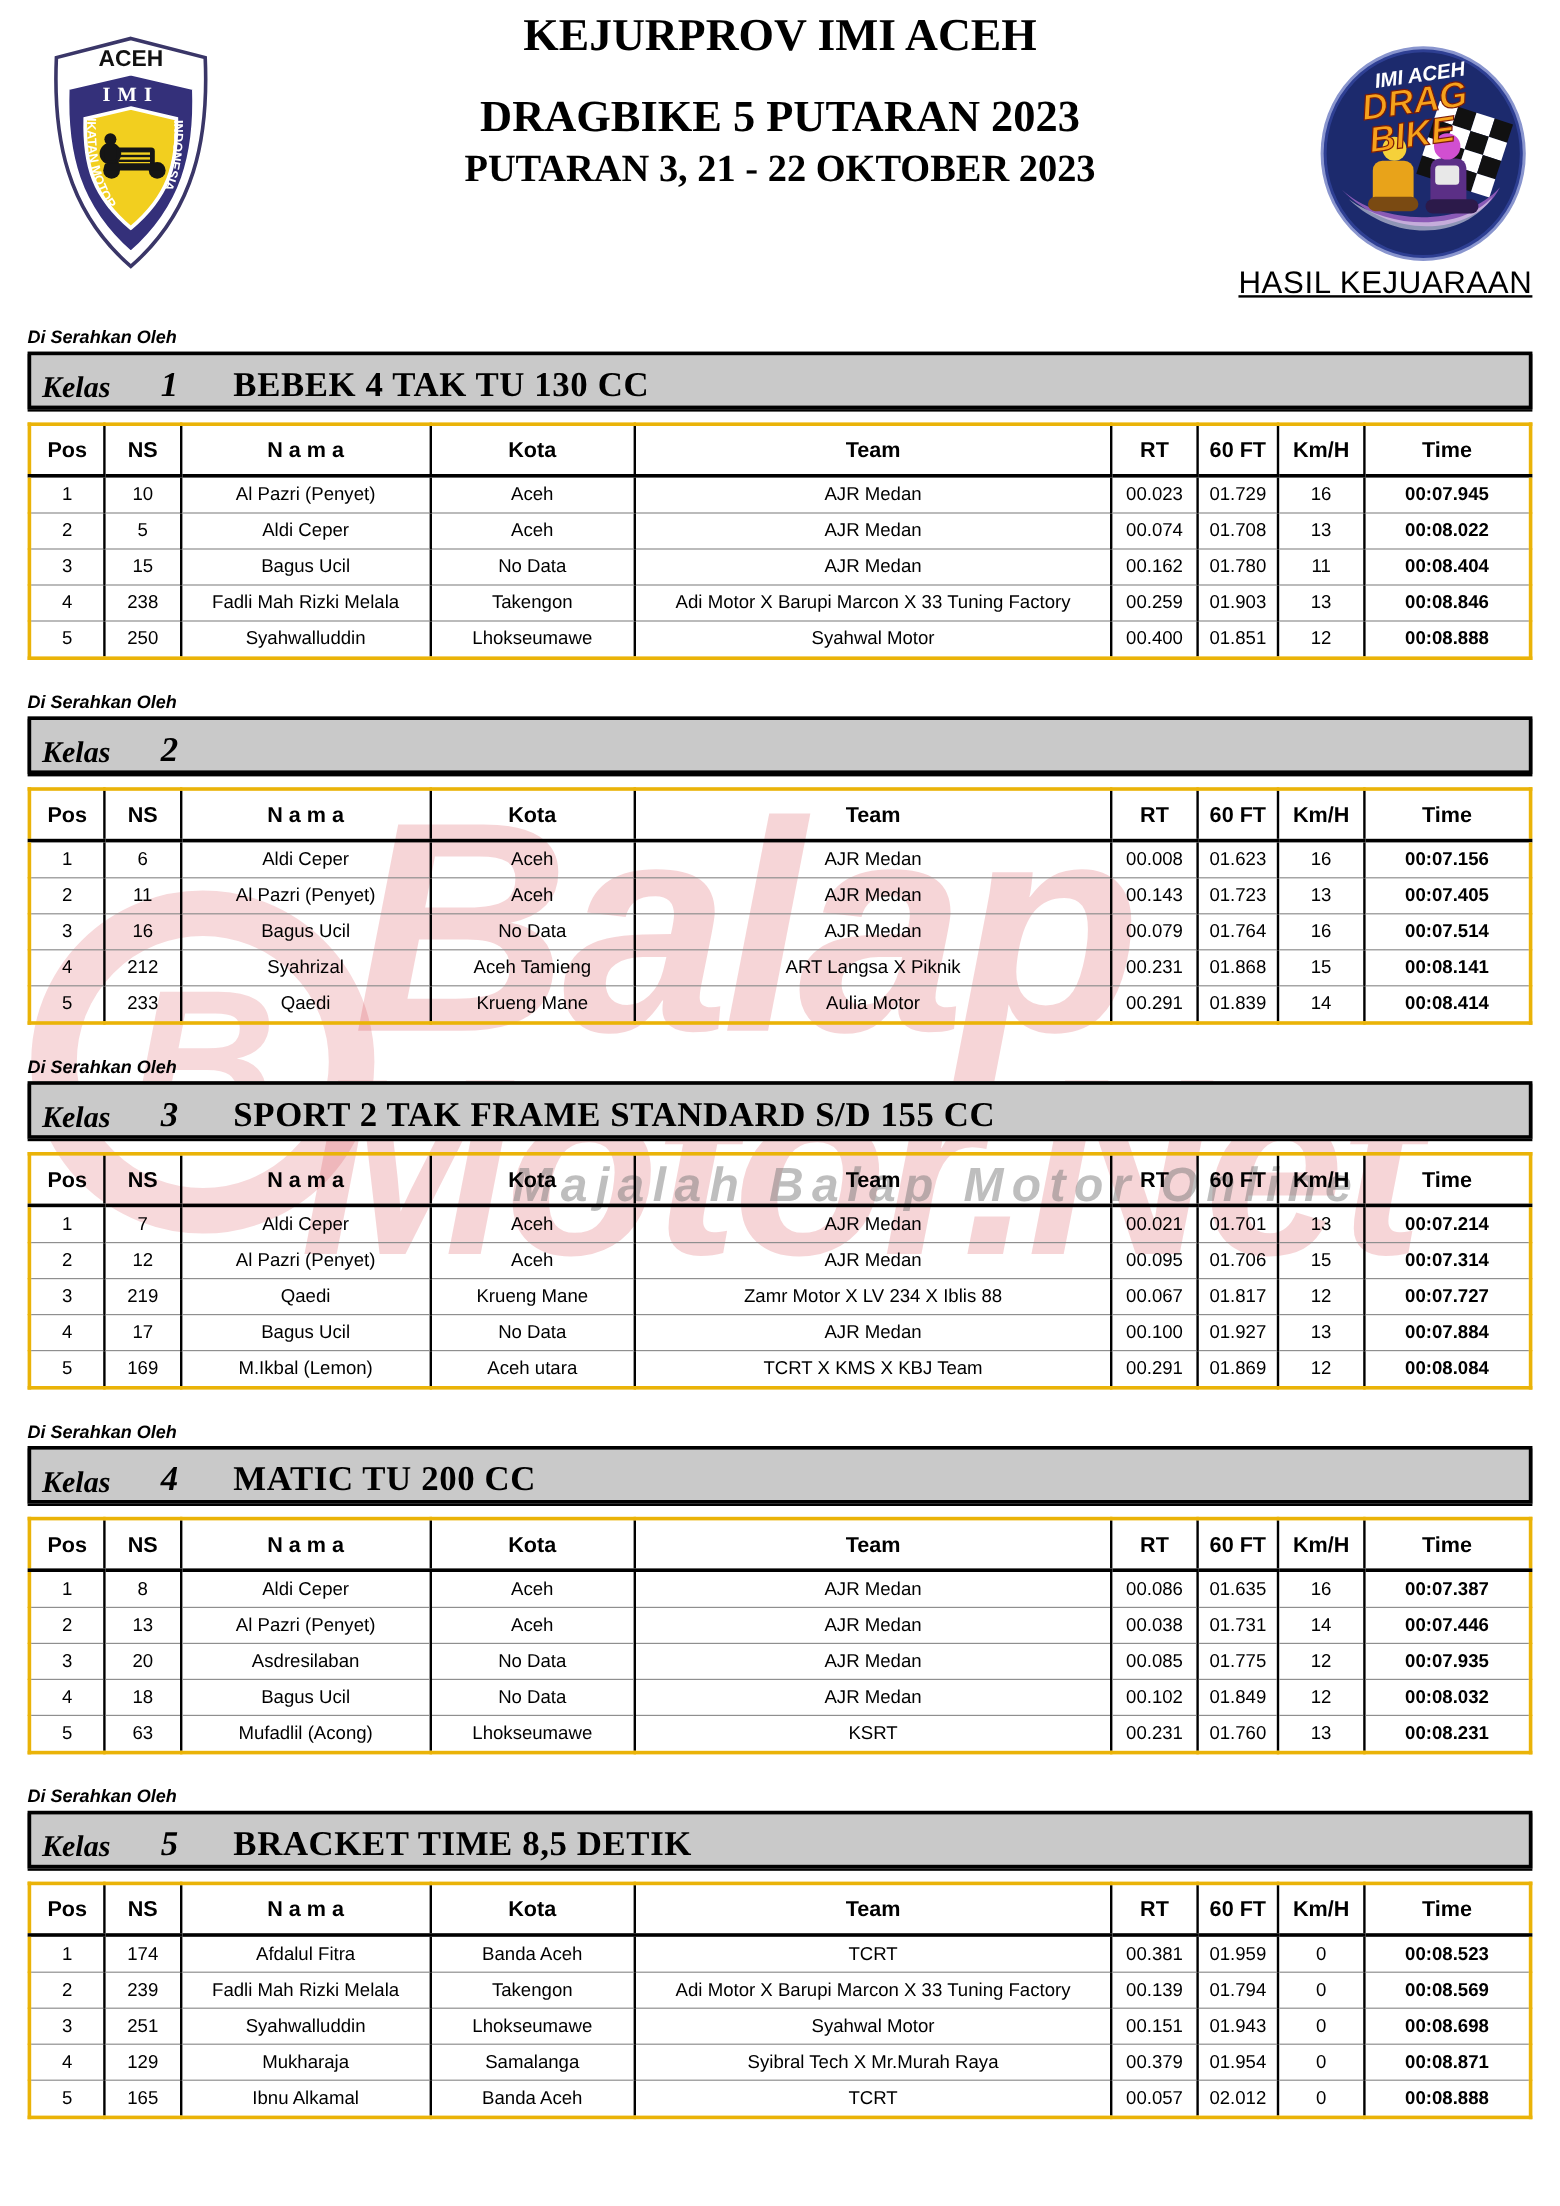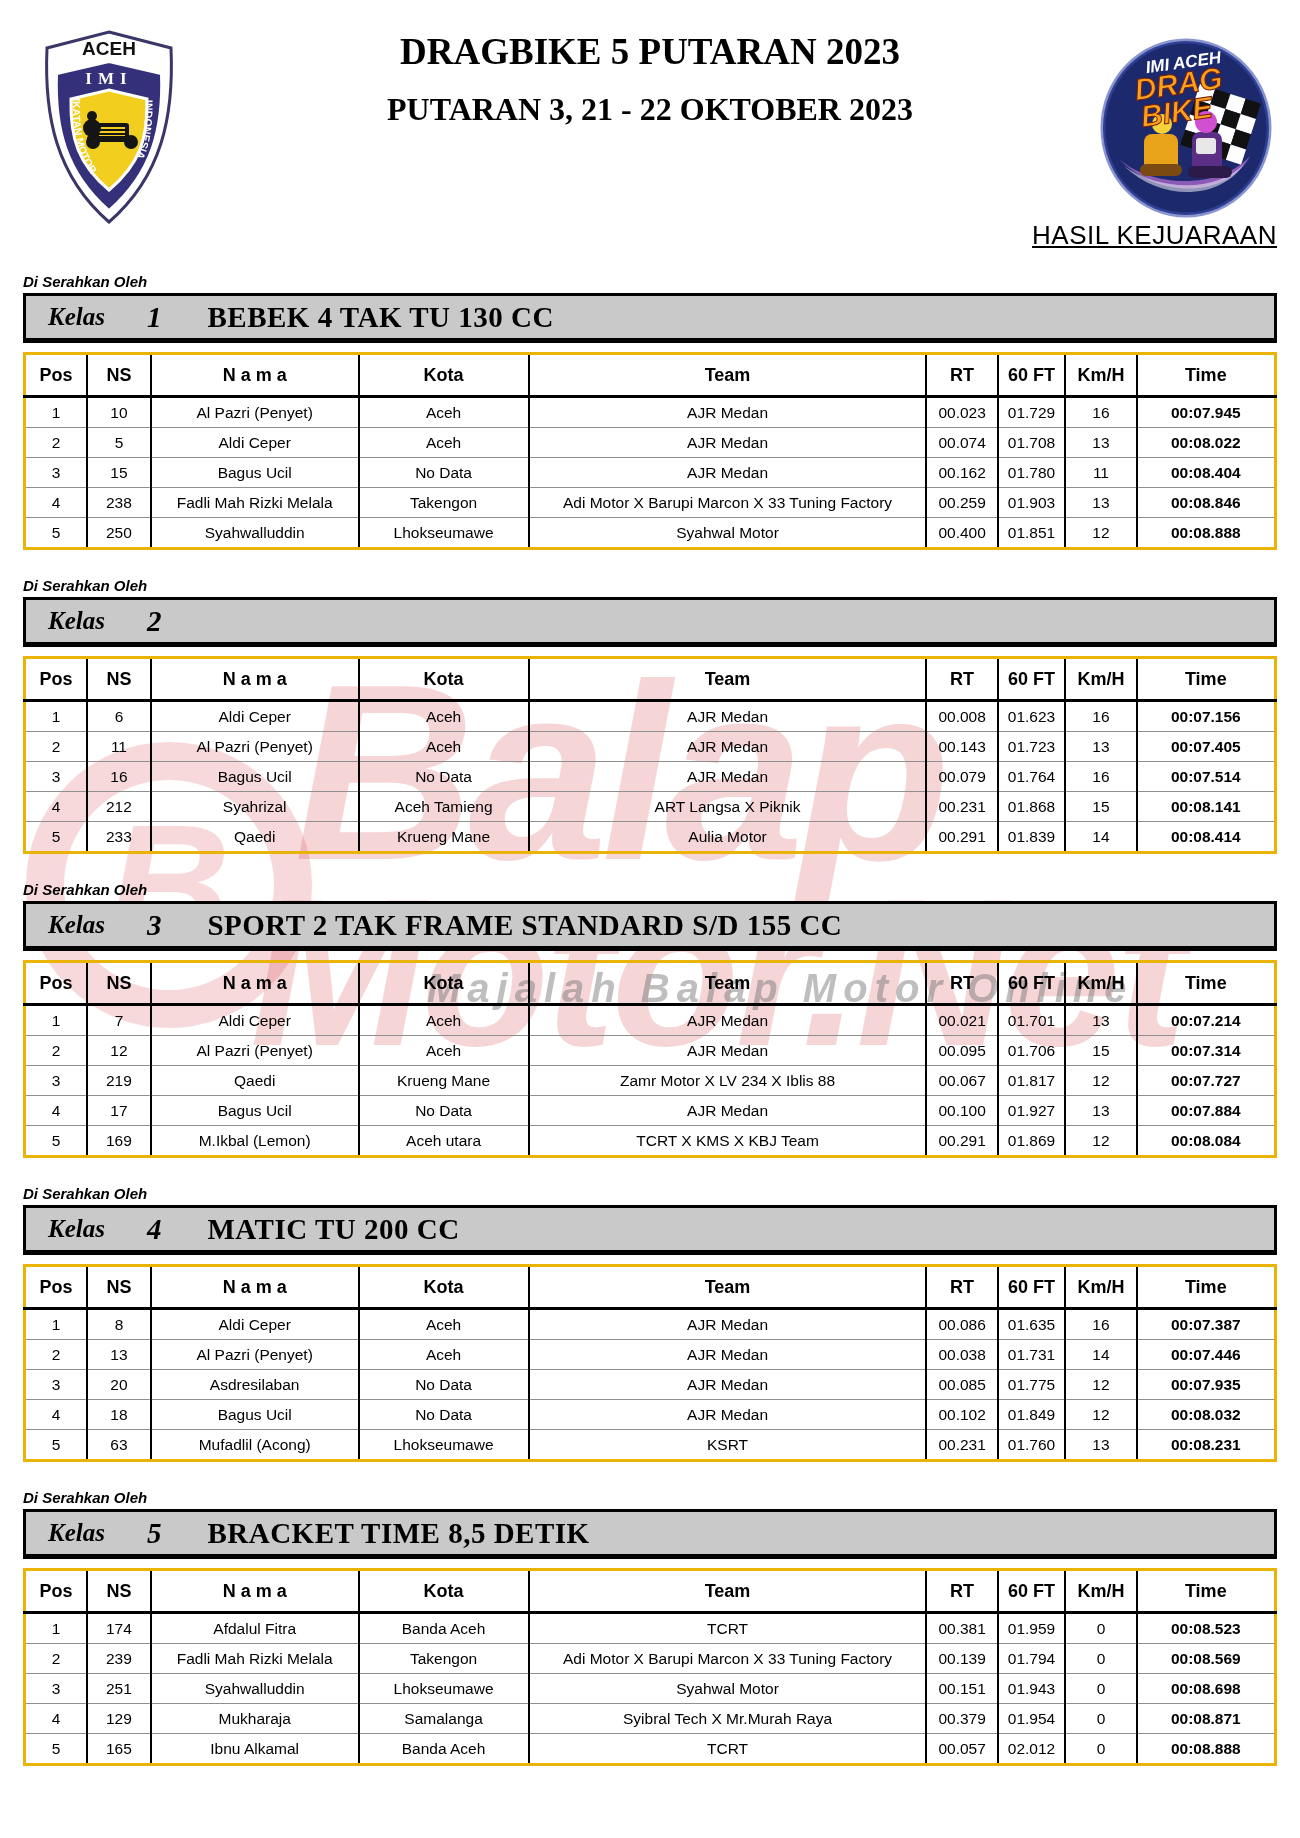--- a/index.html
+++ b/index.html
@@ -25,35 +25,34 @@
   .wm-tagline{position:absolute;left:427px;top:966px;font-size:40px;letter-spacing:7px;color:rgba(120,120,120,0.48);}
   
   .content{position:relative;z-index:1;padding:0 23px;}
   .doc-header{position:relative;height:188px;padding-top:6px;}
   .logo-left{position:absolute;left:12px;top:28px;}
   .logo-right{position:absolute;right:5px;top:38px;}
   .title-block{text-align:center;font-family:"Liberation Serif", serif;font-weight:bold;}
   .title1{font-size:38px;margin-top:2px;}
   .title2{font-size:37px;margin-top:24px;}
   .subtitle{font-size:21px;margin-top:8px;letter-spacing:0.5px;}
-  .round{font-size:32px;margin-top:18px;}
+  .round{font-size:32px;margin-top:3px;}
   .result-title{
     text-align:right;font-size:26px;font-weight:normal;margin-top:26px;
     text-decoration:underline;letter-spacing:0.5px;
   }
   .section{margin-top:27px;}
   .section.first{margin-top:22px;}
   .submitted{font-size:15px;font-weight:bold;font-style:italic;margin-bottom:3px;}
   .class-bar{
     background:#c9c9c9;border:3px solid #000;height:42px;
-    display:flex;align-items:center;
+    display:flex;align-items:flex-end;
     font-family:"Liberation Serif", serif;font-weight:bold;
     box-shadow:0 2px 0 #000;
     margin-bottom:11px;
-    padding-left:13px;
   }
   .class-label{font-style:italic;font-size:25px;margin-left:9px;}
   .class-number{font-style:italic;font-size:29px;margin-left:42px;}
   .class-name{font-size:29px;margin-left:46px;letter-spacing:0.5px;}
   table.results{
     width:100%;border-collapse:collapse;table-layout:fixed;
     border:3px solid #eab308;background:transparent;
   }
   table.results th{
     height:40px;font-size:18px;font-weight:bold;text-align:center;
@@ -161,20 +160,21 @@
             <rect x="88" y="128" width="44" height="12" rx="6" fill="#2c1a4a"></rect>
             <rect x="96" y="100" width="20" height="16" rx="3" fill="#e8e8e8"></rect>
           </g>
           <text x="84" y="30" text-anchor="middle" font-family="Liberation Sans, sans-serif" font-size="17" font-weight="bold" font-style="italic" fill="#ffffff" transform="rotate(-8 84 30)">IMI ACEH</text>
           <text x="80" y="56" text-anchor="middle" font-family="Liberation Sans, sans-serif" font-size="30" font-weight="bold" font-style="italic" fill="#f6a21c" stroke="#7a1a08" stroke-width="1" transform="rotate(-8 80 56)">DRAG</text>
           <text x="78" y="84" text-anchor="middle" font-family="Liberation Sans, sans-serif" font-size="30" font-weight="bold" font-style="italic" fill="#f6a21c" stroke="#7a1a08" stroke-width="1" transform="rotate(-8 78 84)">BIKE</text>
         </svg>
       </div>
 
       <div class="title-block">
+        <div class="title1">KEJURPROV IMI ACEH</div>
         <div class="title2">DRAGBIKE 5 PUTARAN 2023</div>
         <div class="round">PUTARAN 3, 21 - 22 OKTOBER 2023</div>
       </div>
     </div>
 
     <div class="result-title">HASIL KEJUARAAN</div>
 
     <div class="section first">
       <div class="submitted">Di Serahkan Oleh</div>
       <div class="class-bar">

